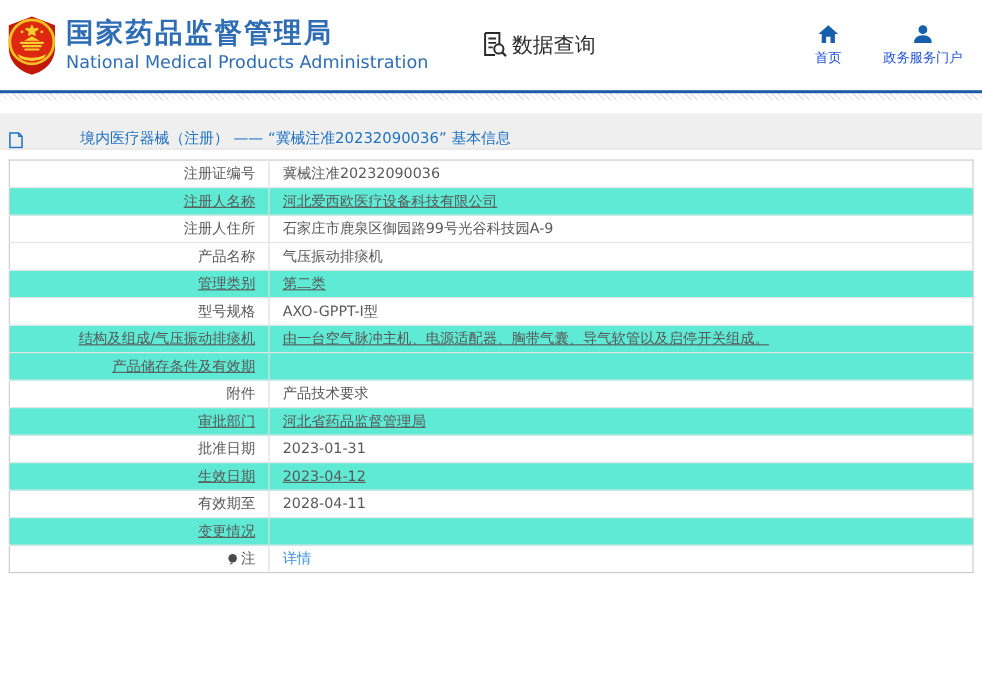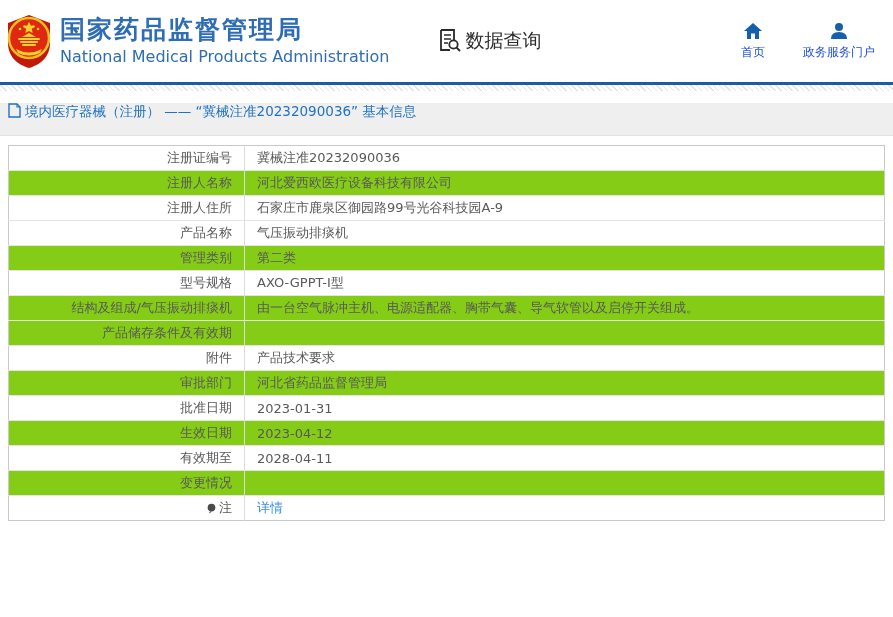--- a/index.html
+++ b/index.html
@@ -19,32 +19,32 @@
   .nav-item { display:flex; flex-direction:column; align-items:center; margin-left:38px; cursor:pointer; }
   .nav-icon { width:20px; height:20px; margin-bottom:3px; }
   .nav-label { font-size:12px; color:#1d4ed8; }
 
   .blue-rule { height:3px; background:#1d5ba7; }
   .hatch-band { height:6px;
     background:repeating-linear-gradient(45deg,#e3e3e3 0 1px,#ffffff 1px 4px); }
 
   
   .breadcrumb-bar { margin-top:12px; height:33px; background:#efefef;
-    border-bottom:1px solid #e3e3e3; display:flex; align-items:flex-start; padding-left:8px; }
+    border-bottom:1px solid #e3e3e3; display:flex; align-items:flex-end; padding-left:8px;gap:48px; }
   .crumb-icon { width:13px; height:15px; margin-right:4px; flex:0 0 auto; }
   .breadcrumb-text { color:#2173c2; font-size:13.5px; }
 
   
   .table-wrap { margin:9px 8px 0 8px; }
   table.info { width:100%; border-collapse:collapse; border:1px solid #c9c9c9; table-layout:fixed; }
   table.info td { border-top:1px solid #e4e4e4; font-size:13px; color:#595959;
     height:25px; padding:2px 12px; vertical-align:middle; }
   table.info tr:first-child td { border-top:none; }
   td.label-cell { width:236px; text-align:right; border-right:1px solid #dcdcdc; }
-  tr.alt td { background:#84cc16; }
+  tr.alt td { background:#5eead4;text-decoration:underline; }
   .value-link { color:#3a8ee6; text-decoration:none; cursor:pointer; }
   .note-icon { display:inline-block; vertical-align:-2px; margin-right:2px; }
 </style>
 </head>
 <body>
 
 <div class="header">
   <svg class="emblem" viewBox="0 0 46 56">
     <path d="M23 2 L44 10 L44 30 C44 45 33 52 23 55 C13 52 2 45 2 30 L2 10 Z" fill="#c21807"></path>
     <circle cx="23" cy="25" r="20" fill="#de2910" stroke="#f0c020" stroke-width="2.5"></circle>

